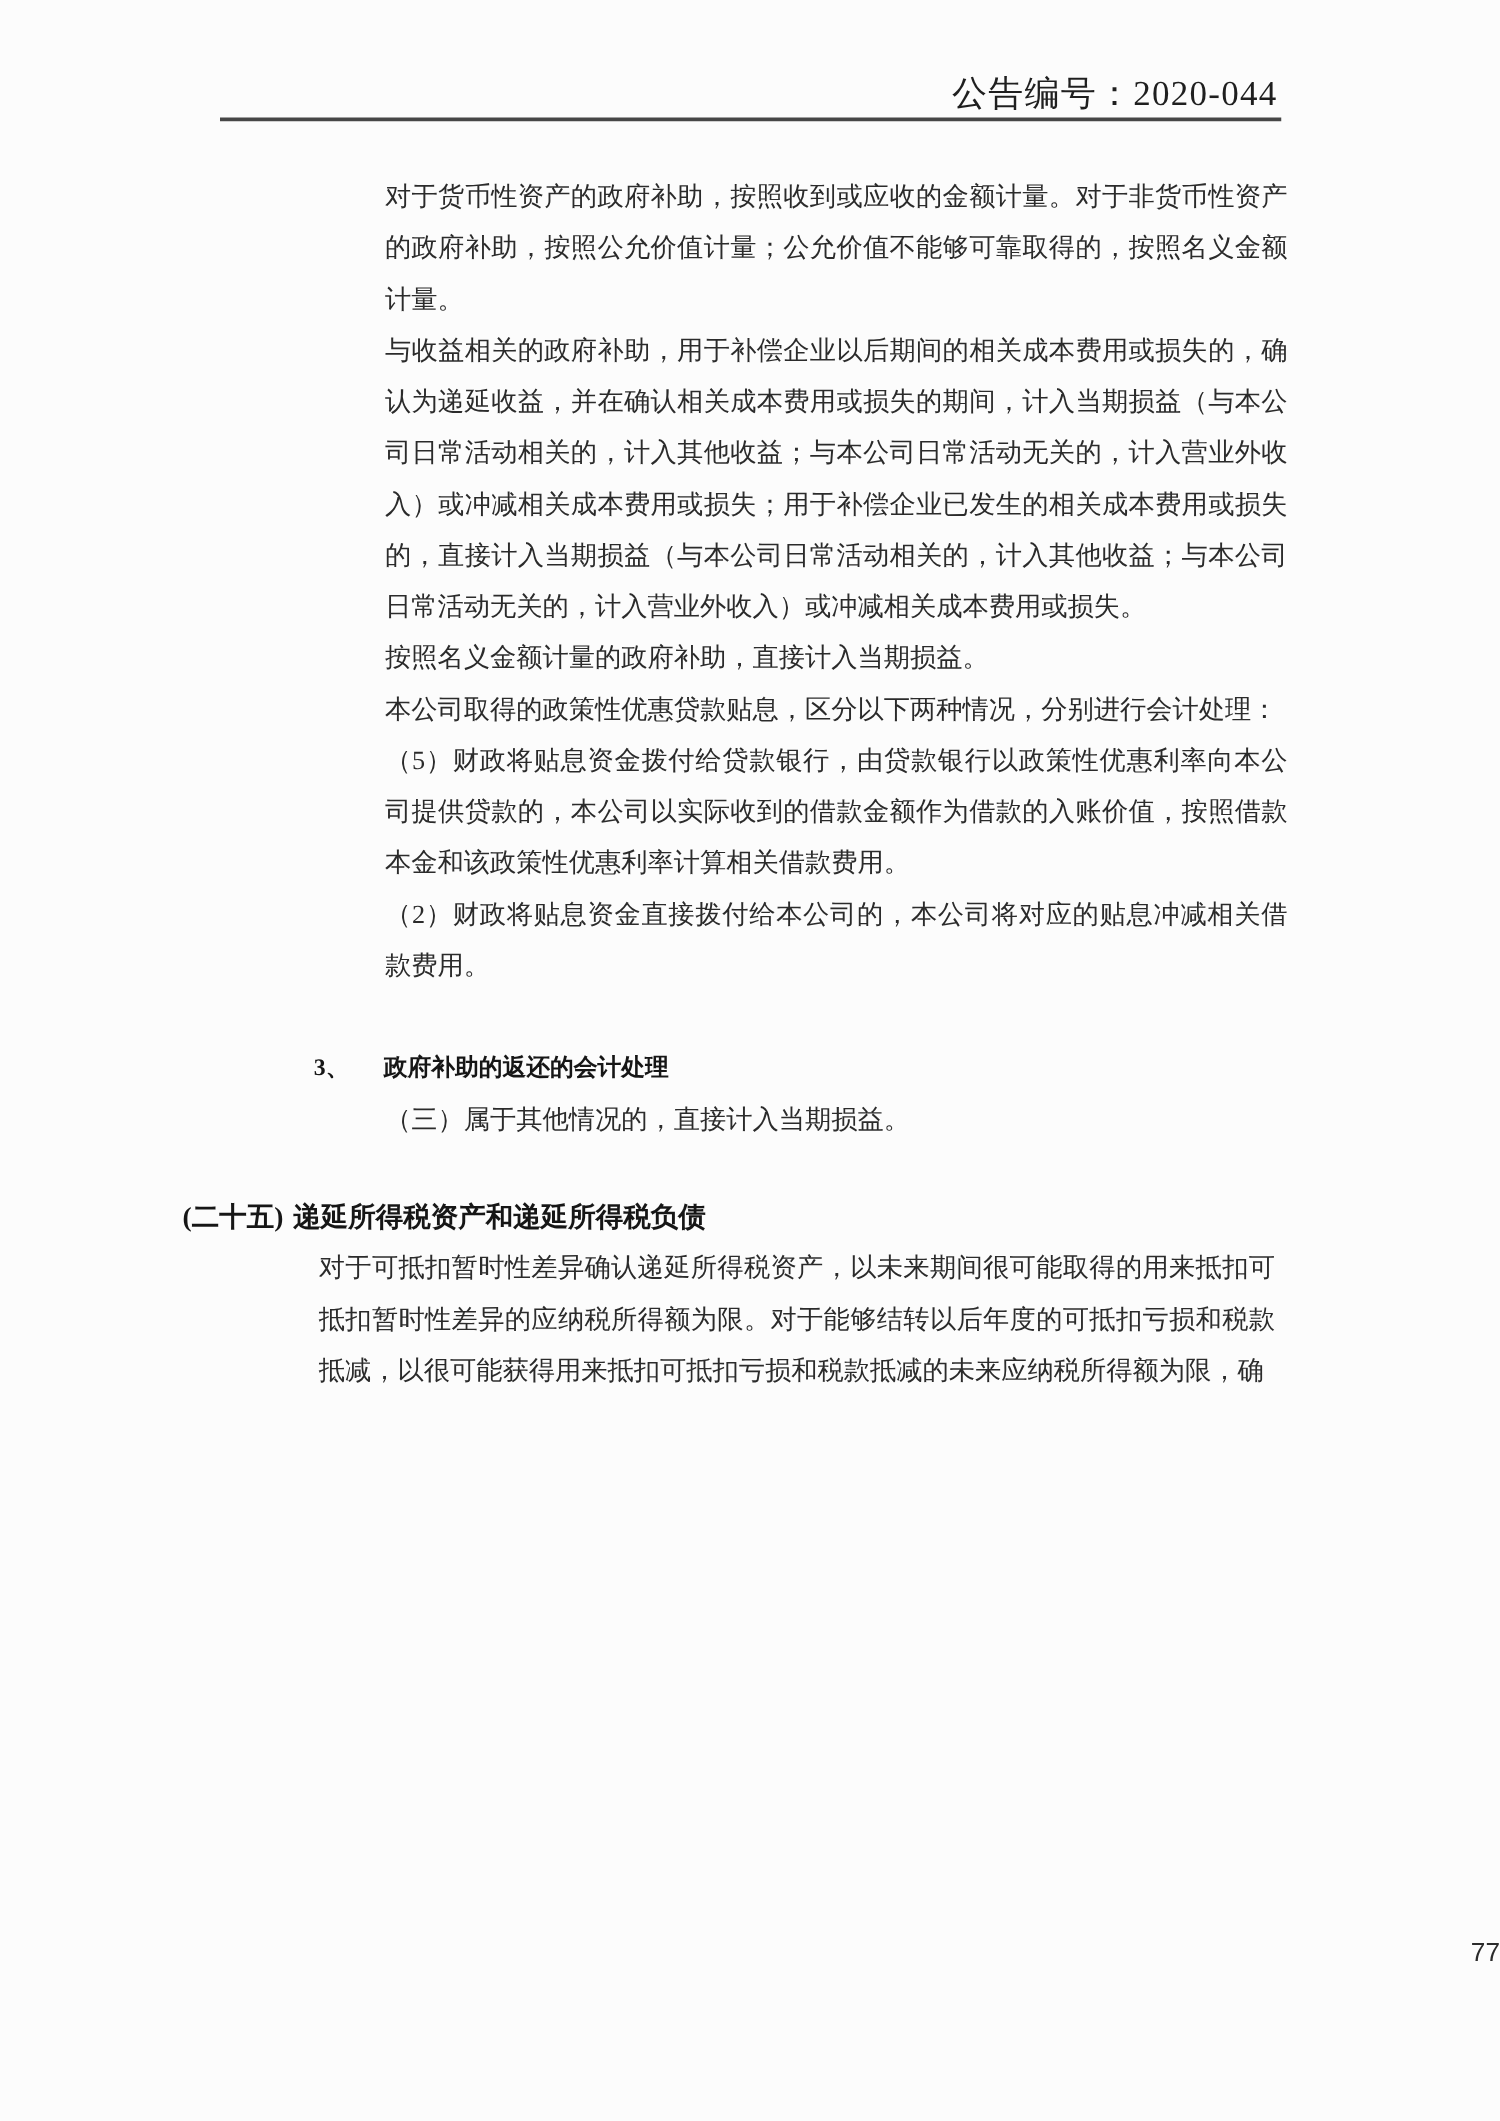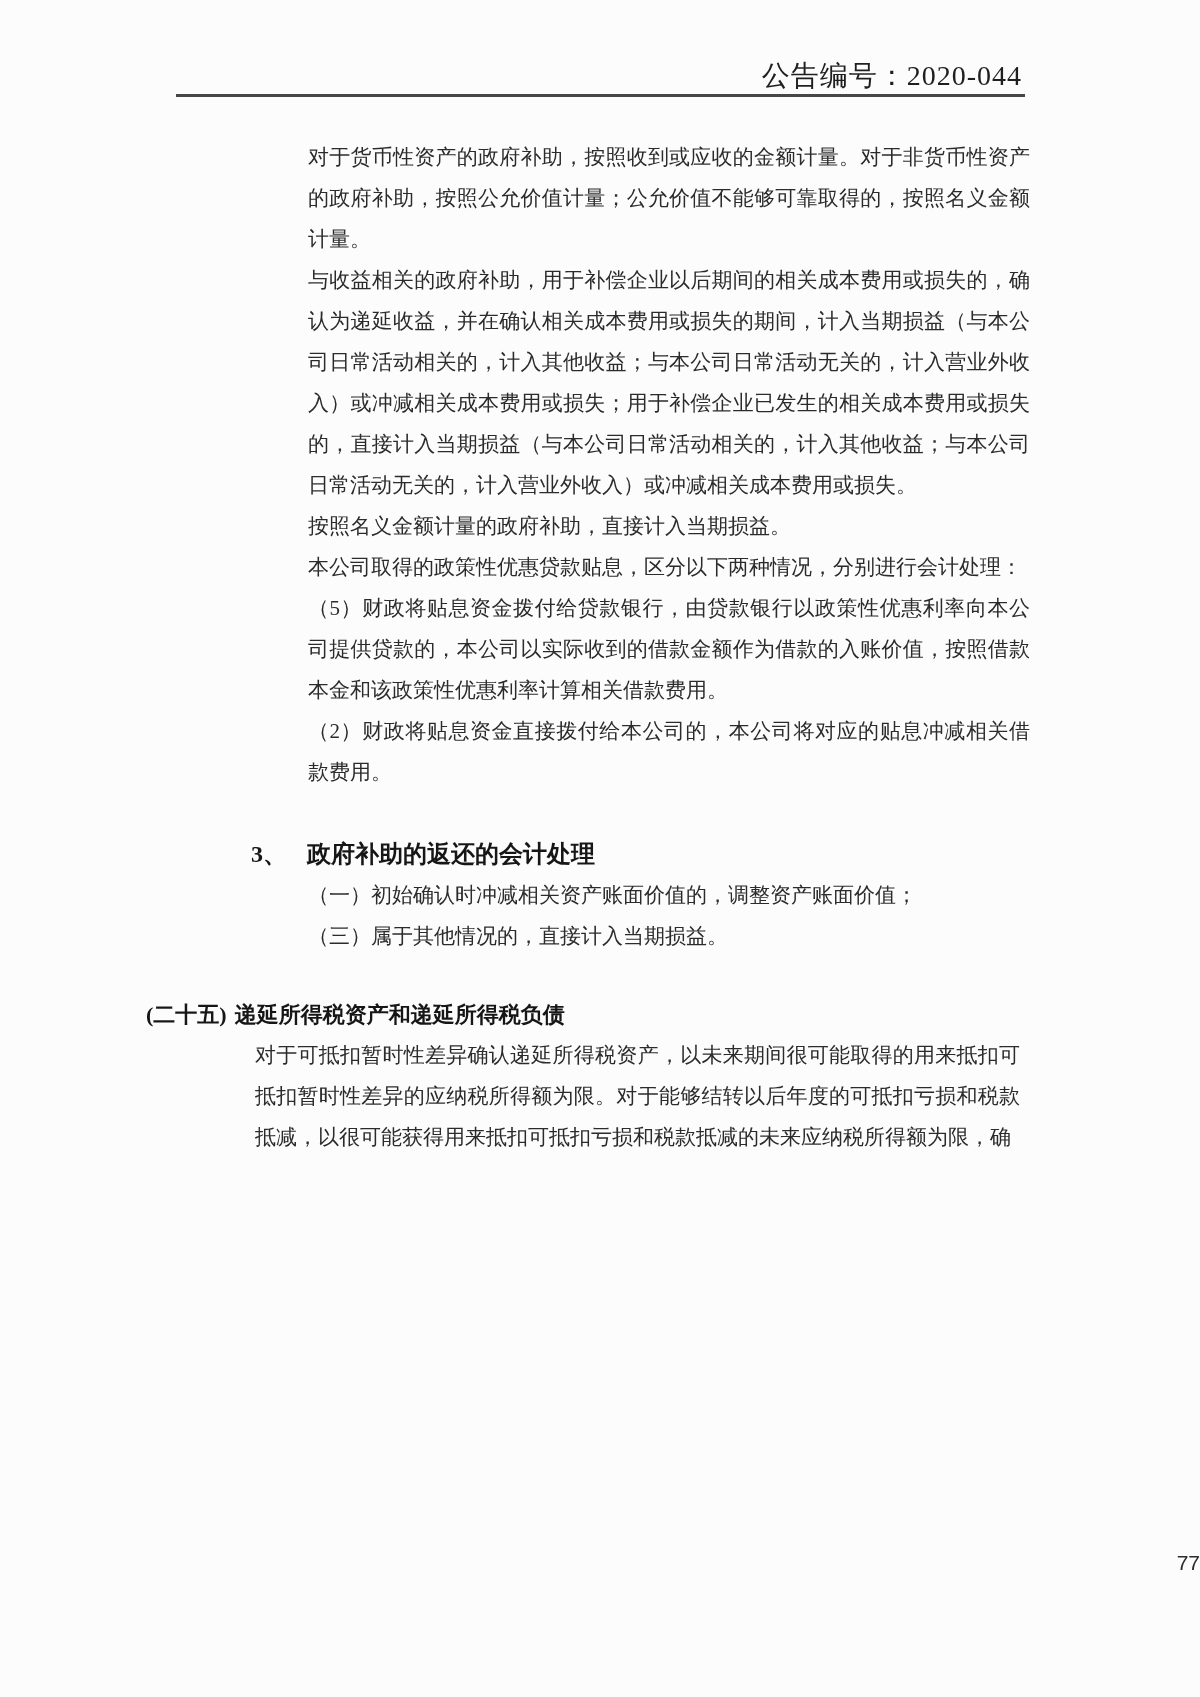--- a/index.html
+++ b/index.html
@@ -45,21 +45,21 @@
   }
   .content p { margin: 0; }
   .main-block {
     margin-left: 162px;
     width: 722px;
   }
   .sec3-heading {
     margin: 41px 0 0 105px;
     font-weight: bold;
     color: #161616;
-    font-size: 24px;
+    font-size: 19px;
   }
   .sec3-num {
     display: inline-block;
     width: 56px;
   }
   .sec3-body {
     margin-left: 162px;
     width: 722px;
   }
   .sec25-heading {
@@ -105,21 +105,20 @@
       <p>本公司取得的政策性优惠贷款贴息，区分以下两种情况，分别进行会计处理：</p>
       <p>（5）财政将贴息资金拨付给贷款银行，由贷款银行以政策性优惠利率向本公司提供贷款的，本公司以实际收到的借款金额作为借款的入账价值，按照借款本金和该政策性优惠利率计算相关借款费用。</p>
       <p>（2）财政将贴息资金直接拨付给本公司的，本公司将对应的贴息冲减相关借款费用。</p>
     </div>
 
     <div class="sec3-heading">
       <span class="sec3-num">3、</span><span>政府补助的返还的会计处理</span>
     </div>
 
     <div class="sec3-body">
-      <p>（一）初始确认时冲减相关资产账面价值的，调整资产账面价值；</p>
       <p>（三）属于其他情况的，直接计入当期损益。</p>
     </div>
 
     <div class="sec25-heading">
       <span class="sec25-num">(二十五)</span><span>递延所得税资产和递延所得税负债</span>
     </div>
 
     <div class="sec25-body">
       <p>对于可抵扣暂时性差异确认递延所得税资产，以未来期间很可能取得的用来抵扣可抵扣暂时性差异的应纳税所得额为限。对于能够结转以后年度的可抵扣亏损和税款抵减，以很可能获得用来抵扣可抵扣亏损和税款抵减的未来应纳税所得额为限，确</p>
     </div>

